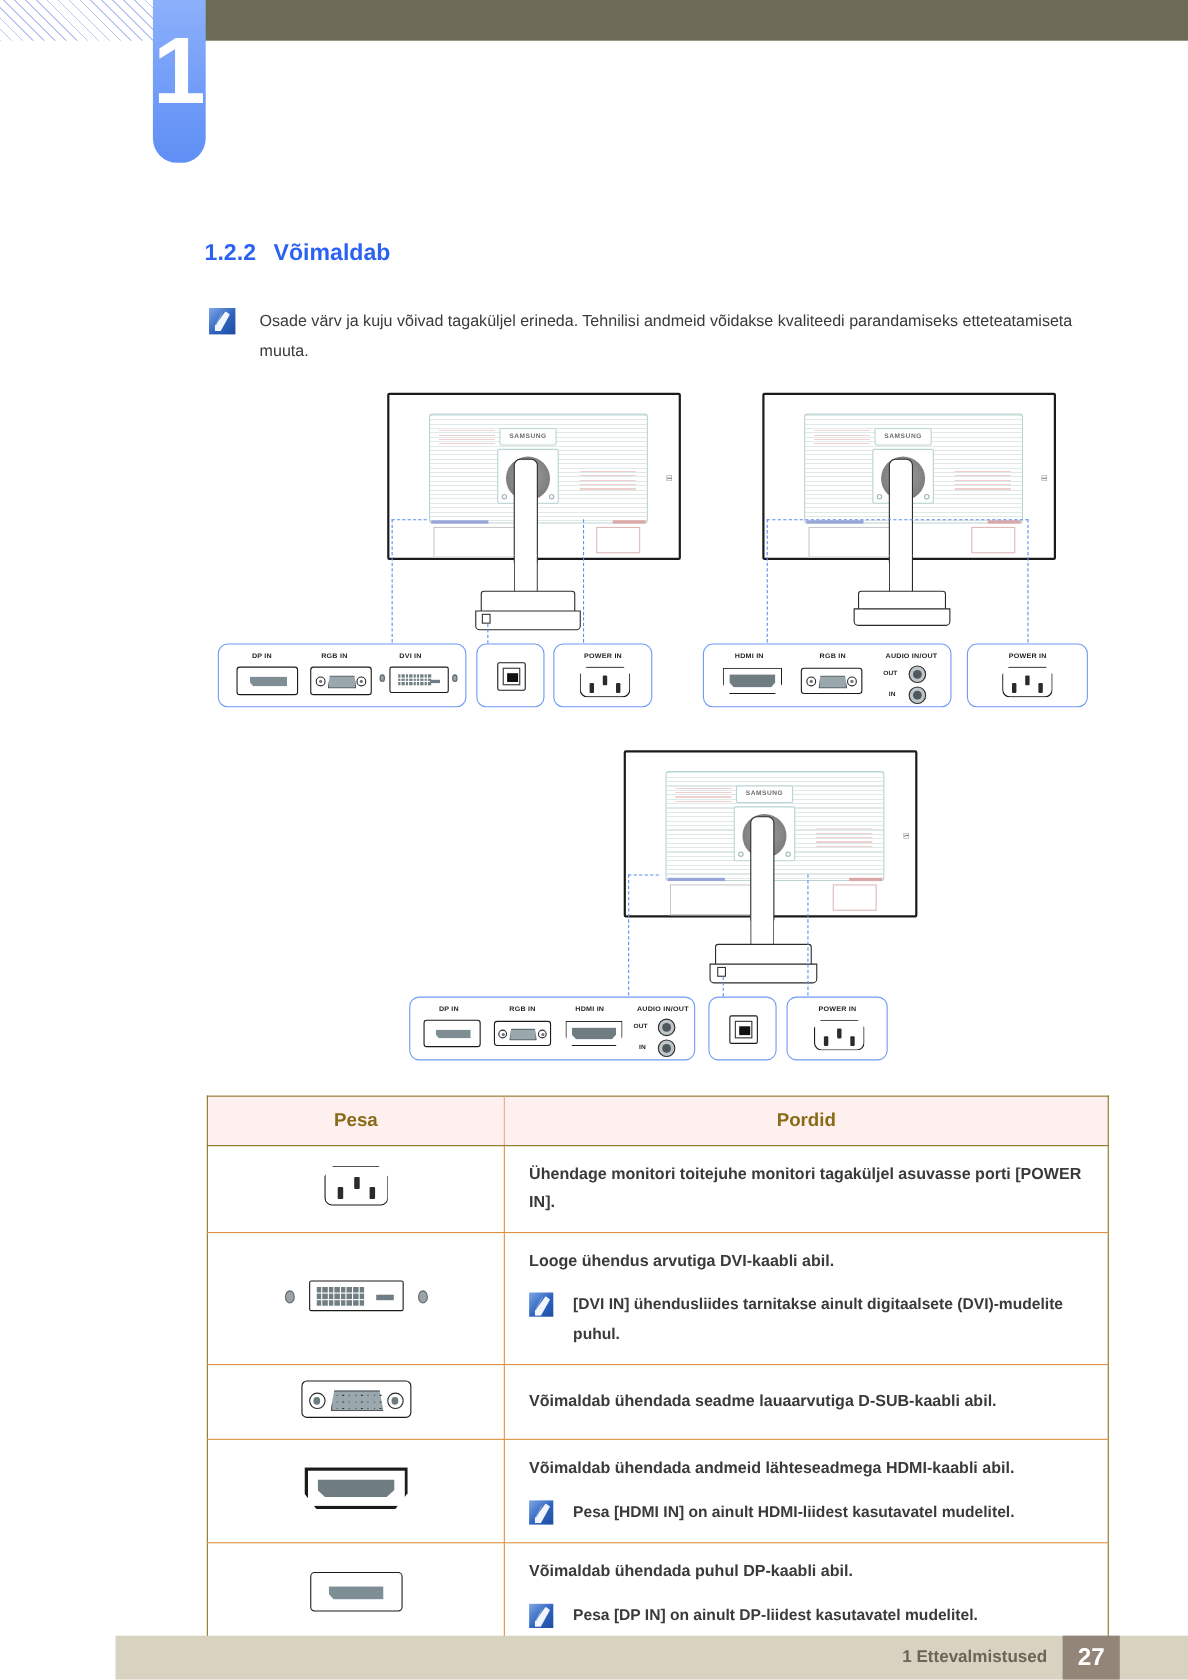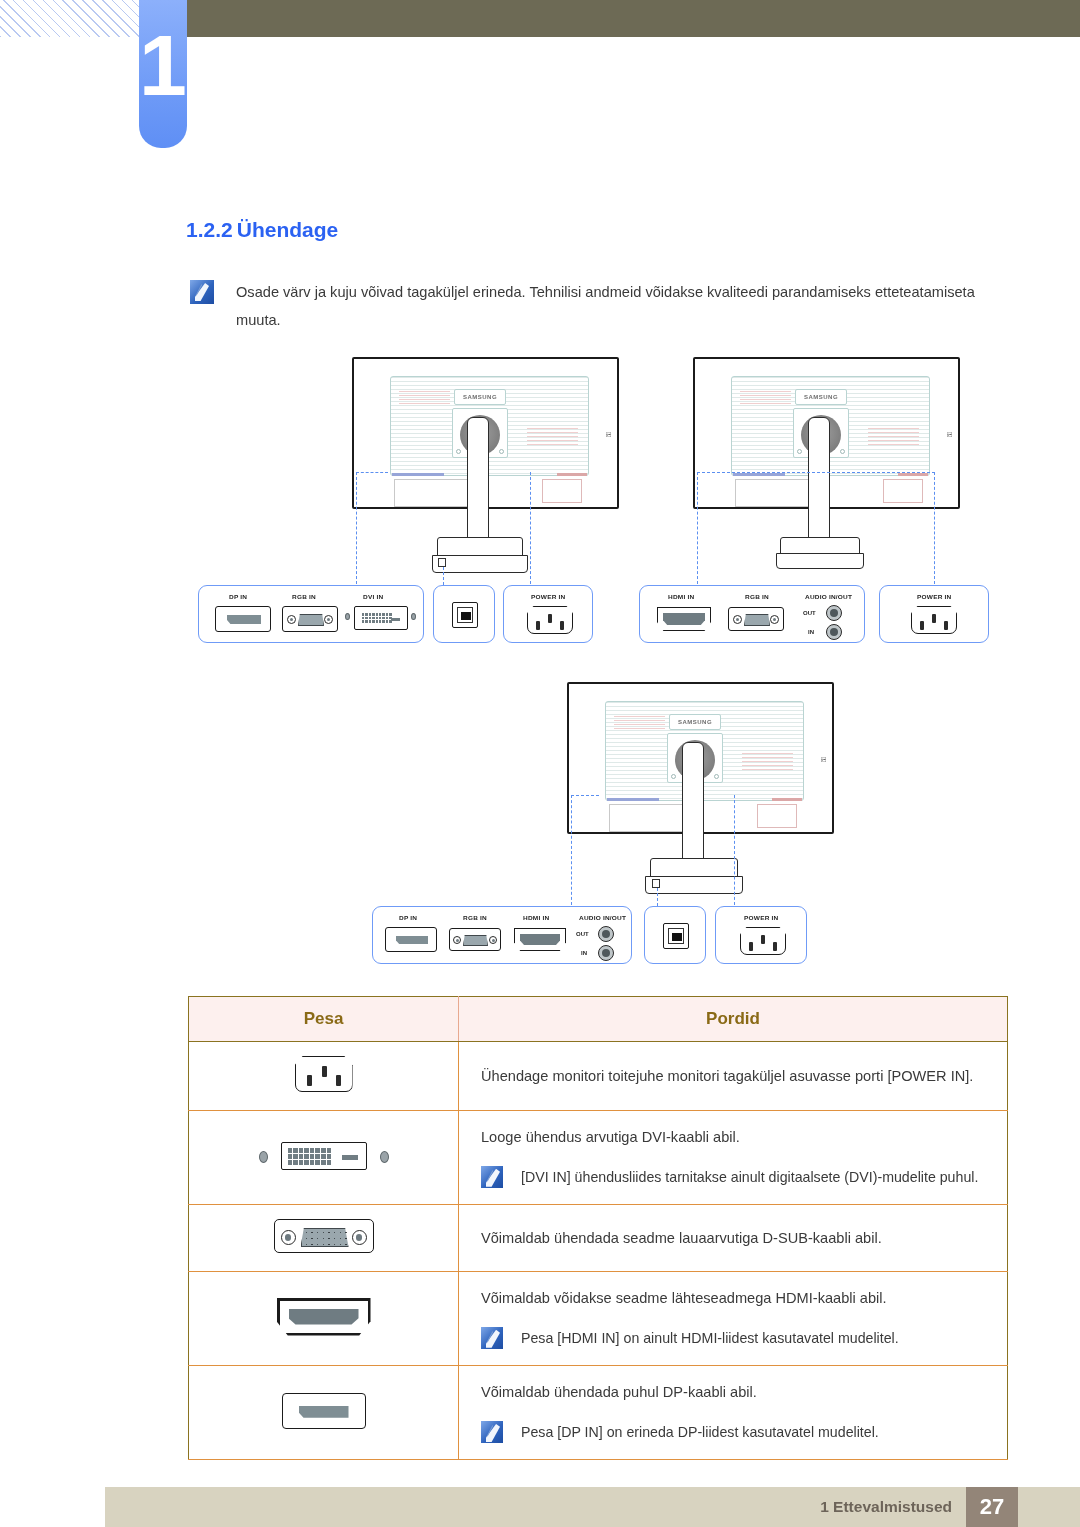--- a/index.html
+++ b/index.html
@@ -38,21 +38,21 @@
     position: absolute; top: 40px; left: 220px;
     color: #1e5bf0; font-size: 34px; font-weight: bold;
     letter-spacing: -0.3px;
   }
 
   
   .sec-heading {
     position: absolute; top: 218px; left: 186px;
     color: #2b62f2; font-size: 21px; font-weight: bold;
   }
-  .sec-heading .num { margin-right: 4px; }
+  .sec-heading .num { margin-right: 16px; }
 
   
   .note-row { position: absolute; top: 278px; left: 190px; width: 830px; display: flex; }
   .note-icon {
     width: 24px; height: 24px; flex: 0 0 24px; margin-right: 22px; margin-top: 2px;
     position: relative;
   }
   .note-icon .sq {
     position: absolute; inset: 0;
     background: linear-gradient(135deg, #7fa8e8 0%, #2e63bd 55%, #1d4da3 100%);
@@ -222,20 +222,21 @@
     border-top: 1px solid #e0913f; border-bottom: 1px solid #e0913f;
     vertical-align: middle; padding: 14px 0;
   }
   .ports-table td.c1 {
     width: 270px; text-align: center; border-right: 1px solid #e0913f;
     border-left: 1.5px solid #8a7320;
   }
   .ports-table td.c2 {
     padding-left: 22px; padding-right: 18px;
     border-right: 1.5px solid #8a7320;
+    font-weight: bold;
   }
   .cell-text { font-size: 14.6px; color: #3a3a3a; line-height: 1.7; }
   .cell-note { display: flex; margin-top: 14px; }
   .cell-note .note-icon { margin-right: 18px; width: 22px; height: 22px; flex:0 0 22px;}
   .cell-note .ntxt { font-size: 14.2px; color: #3a3a3a; line-height: 1.85; }
   .icon-wrap { position: relative; display: inline-block; }
 
   
   .footer { position: absolute; left: 105px; top: 1487px; width: 975px; height: 40px; background: #d8d3c0; }
   .footer-label {
@@ -254,21 +255,21 @@
 
 <div class="header">
   <div class="hatch"></div>
   <div class="olive-bar"></div>
   <div class="chap-tab">
     <div class="chap-num">1</div>
   </div>
 </div>
 
 <div class="sec-heading">
-  <span class="num">1.2.2</span><span>Ühendage</span>
+  <span class="num">1.2.2</span><span>Võimaldab</span>
 </div>
 
 <div class="note-row">
   <span class="note-icon">
     <span class="sq"></span>
       <span class="quill"></span>
       <span class="quill-line"></span>
   </span>
   <span class="note-text">Osade värv ja kuju võivad tagaküljel erineda. Tehnilisi andmeid võidakse kvaliteedi parandamiseks etteteatamiseta muuta.</span>
 </div>
@@ -641,21 +642,21 @@
 
     <tr>
       <td class="c1">
         <span class="icon-wrap" style="width:94px;height:38px;display:inline-block;">
           <span class="hdmi-outer" style="left:0;top:0;width:94px;height:38px;border-width:3px;">
             <span class="hdmi-inner" style="left:9px; top:8px; right:9px; bottom:8px;"></span>
           </span>
         </span>
       </td>
       <td class="c2">
-        <div class="cell-text">Võimaldab võidakse seadme lähteseadmega HDMI-kaabli abil.</div>
+        <div class="cell-text">Võimaldab ühendada andmeid lähteseadmega HDMI-kaabli abil.</div>
         <div class="cell-note">
           <span class="note-icon">
             <span class="sq"></span>
               <span class="quill"></span>
               <span class="quill-line"></span>
           </span>
           <span class="ntxt">Pesa [HDMI IN] on ainult HDMI-liidest kasutavatel mudelitel.</span>
         </div>
       </td>
     </tr>
@@ -669,21 +670,21 @@
         </span>
       </td>
       <td class="c2">
         <div class="cell-text">Võimaldab ühendada puhul DP-kaabli abil.</div>
         <div class="cell-note">
           <span class="note-icon">
             <span class="sq"></span>
               <span class="quill"></span>
               <span class="quill-line"></span>
           </span>
-          <span class="ntxt">Pesa [DP IN] on erineda DP-liidest kasutavatel mudelitel.</span>
+          <span class="ntxt">Pesa [DP IN] on ainult DP-liidest kasutavatel mudelitel.</span>
         </div>
       </td>
     </tr>
   </tbody>
 </table>
 
 <div class="footer">
   <span class="footer-label">1 Ettevalmistused</span>
   <span class="footer-page">27</span>
 </div>

